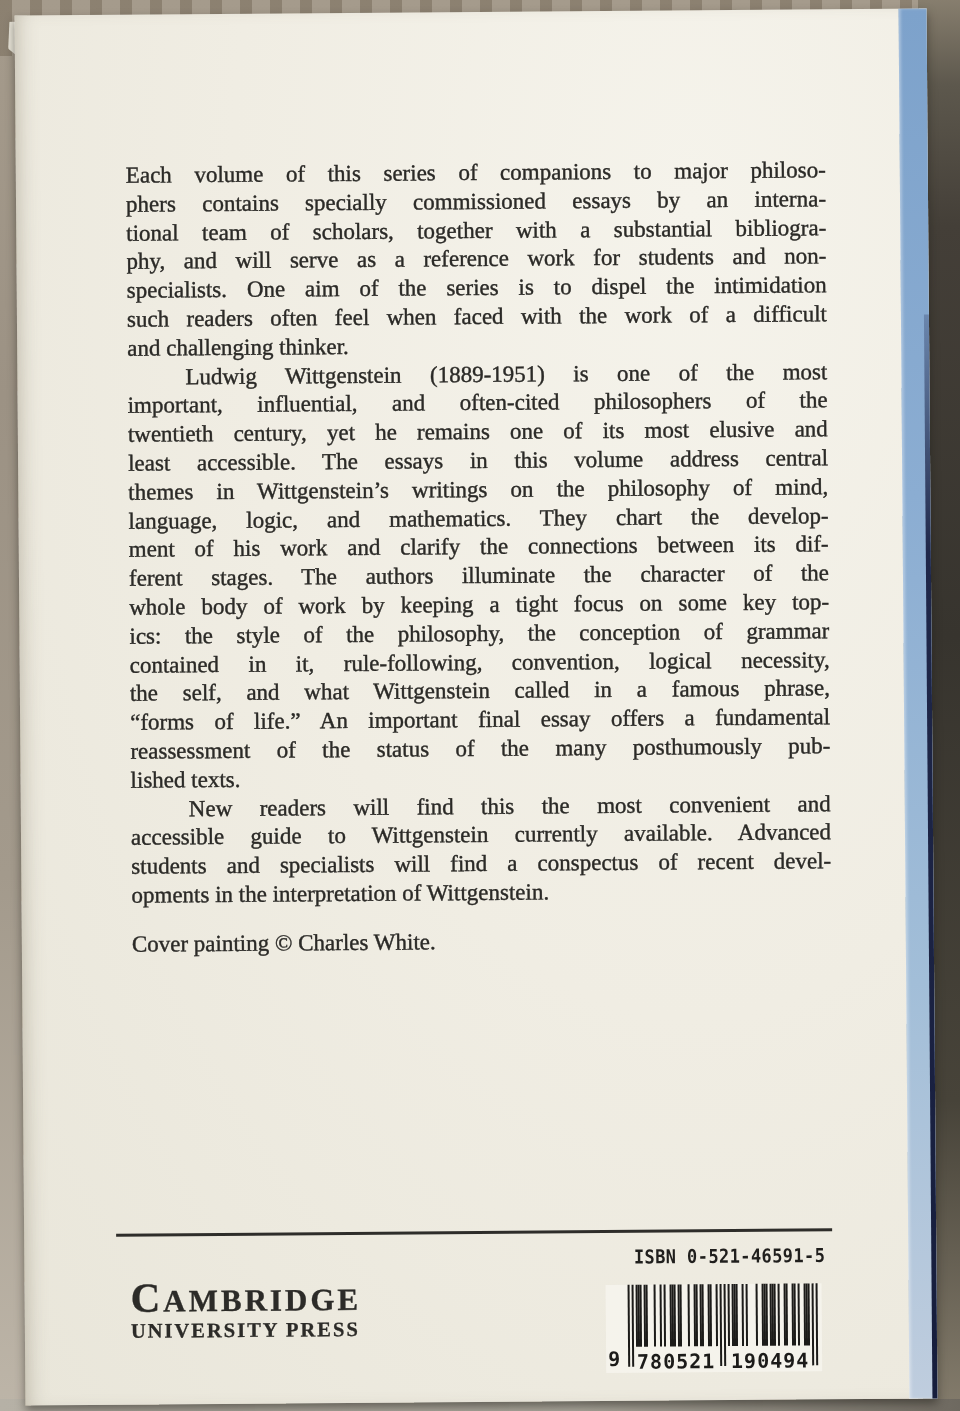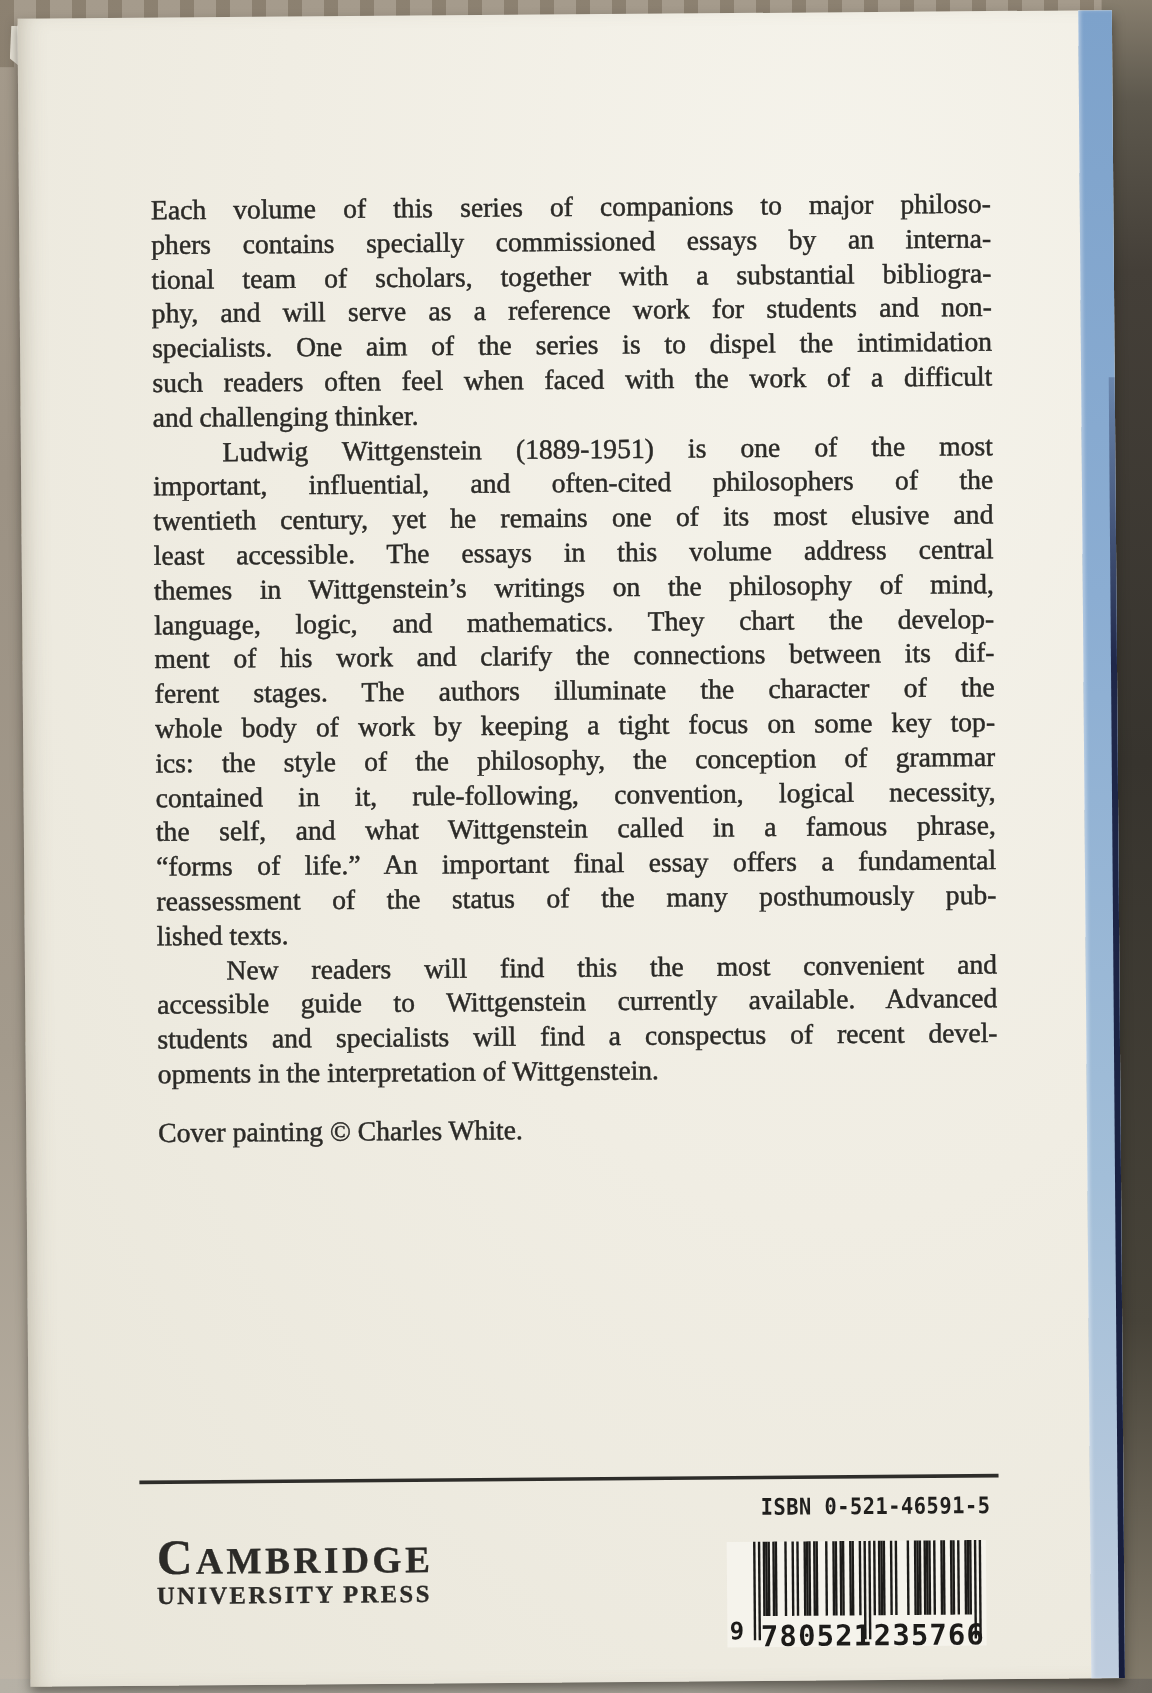--- a/index.html
+++ b/index.html
@@ -52,21 +52,21 @@
     font-family:"DejaVu Sans Mono",monospace;font-weight:bold;font-size:17px;
     letter-spacing:0.4px;text-align:right;transform:scaleY(1.12);}
   .ean{position:absolute;left:581px;top:1274px;width:216px;height:88px;
     background:rgba(250,249,244,.6);}
   .ean-bars{position:absolute;left:22px;top:0;width:190px;height:84px;}
   .bar{position:absolute;top:0;width:2px;background:#1c1b19;height:62px;}
   .bar.tall{height:82px;}
   .ean-prefix{position:absolute;left:2px;bottom:2px;font-family:"DejaVu Sans Mono",monospace;
     font-weight:bold;font-size:20px;color:#1c1b19;}
   .ean-g1,.ean-g2{position:absolute;bottom:0;width:84px;height:23px;text-align:center;
-    font-family:"DejaVu Sans Mono",monospace;font-weight:bold;font-size:24px;color:#1c1b19;
+    font-family:"DejaVu Sans Mono",monospace;font-weight:bold;font-size:20px;color:#1c1b19;
     letter-spacing:1px;}
   .ean-g1{left:28px;}
   .ean-g2{left:122px;}
 </style>
 </head>
 <body>
 
 <div class="scene">
   <div class="bg-stripes"></div>
   <div class="bg-right"></div>
@@ -171,16 +171,16 @@
           <div class="bar" style="left: 164px;"></div>
           <div class="bar" style="left: 166px;"></div>
           <div class="bar" style="left: 170px;"></div>
           <div class="bar" style="left: 176px;"></div>
           <div class="bar" style="left: 178px;"></div>
           <div class="bar" style="left: 180px;"></div>
           <div class="bar tall" style="left: 184px;"></div>
           <div class="bar tall" style="left: 188px;"></div>
         </div>
       <span class="ean-g1">780521</span>
-      <span class="ean-g2">235766</span>
+      <span class="ean-g2">190494</span>
     </div>
   </div>
 </div>
 
 </body></html>

